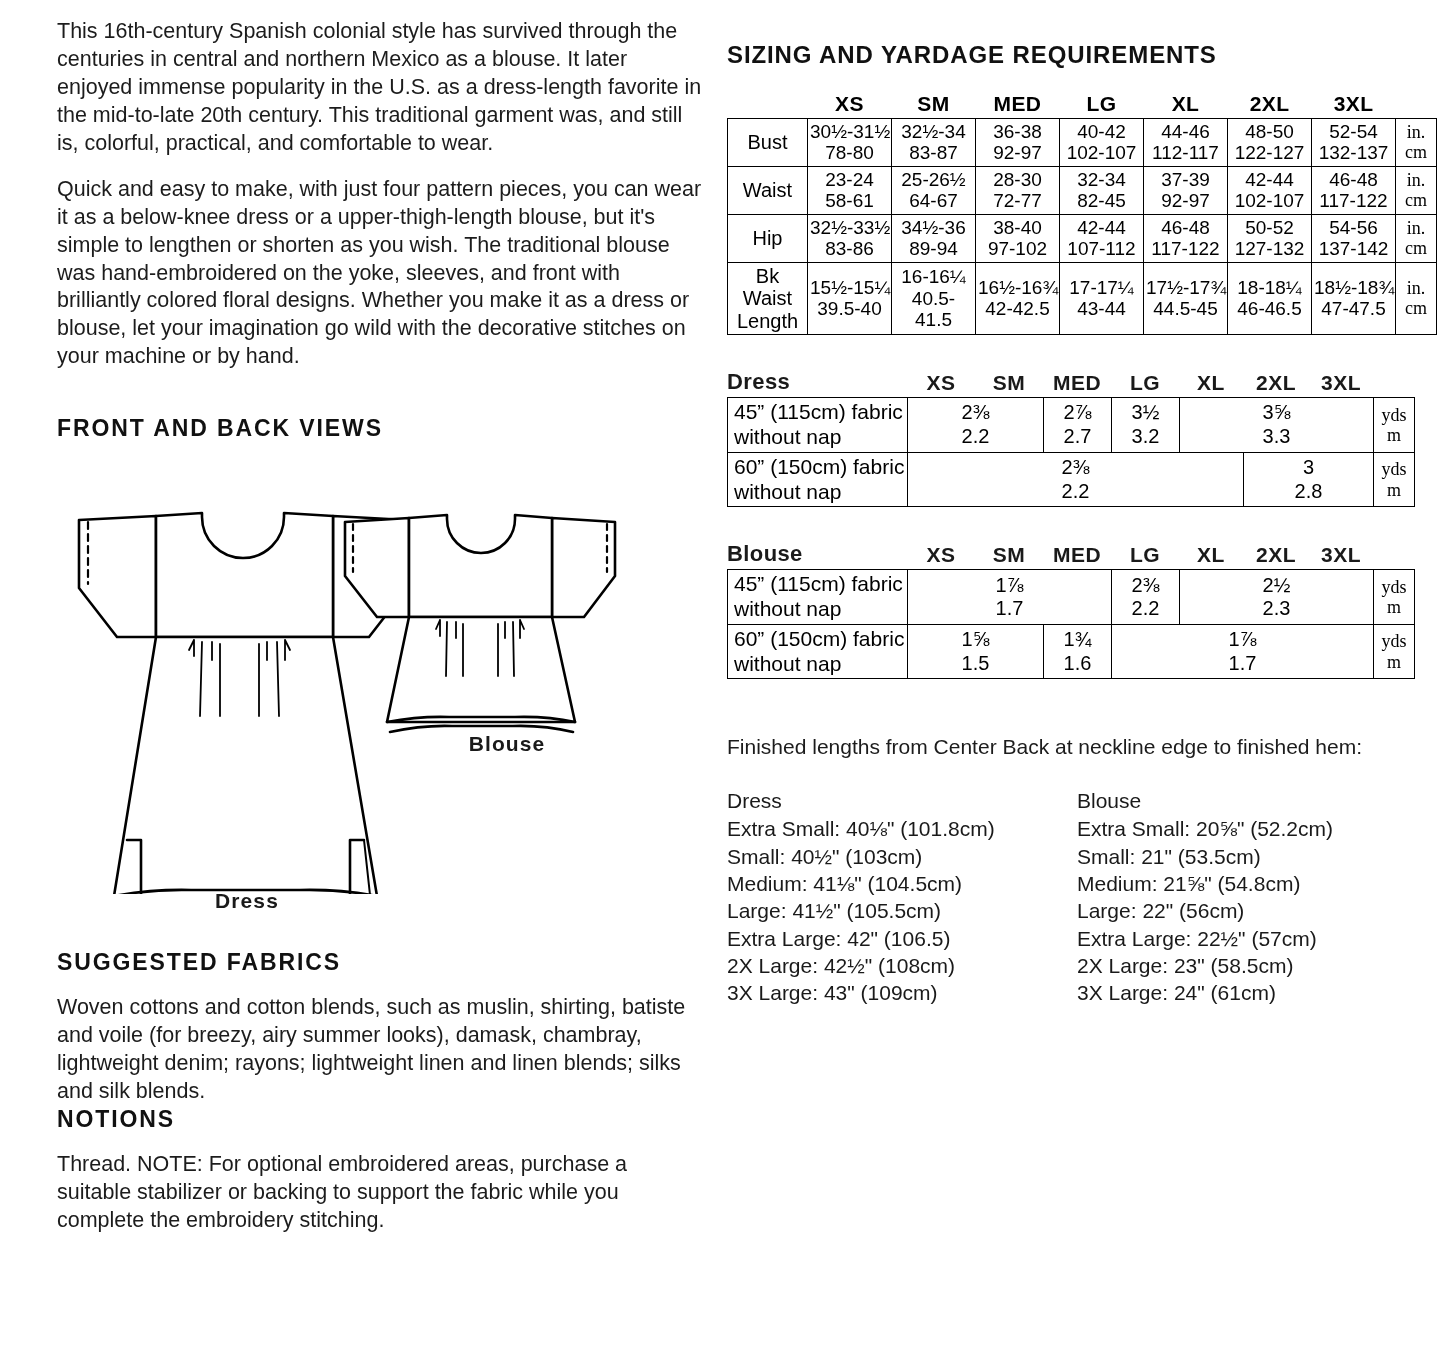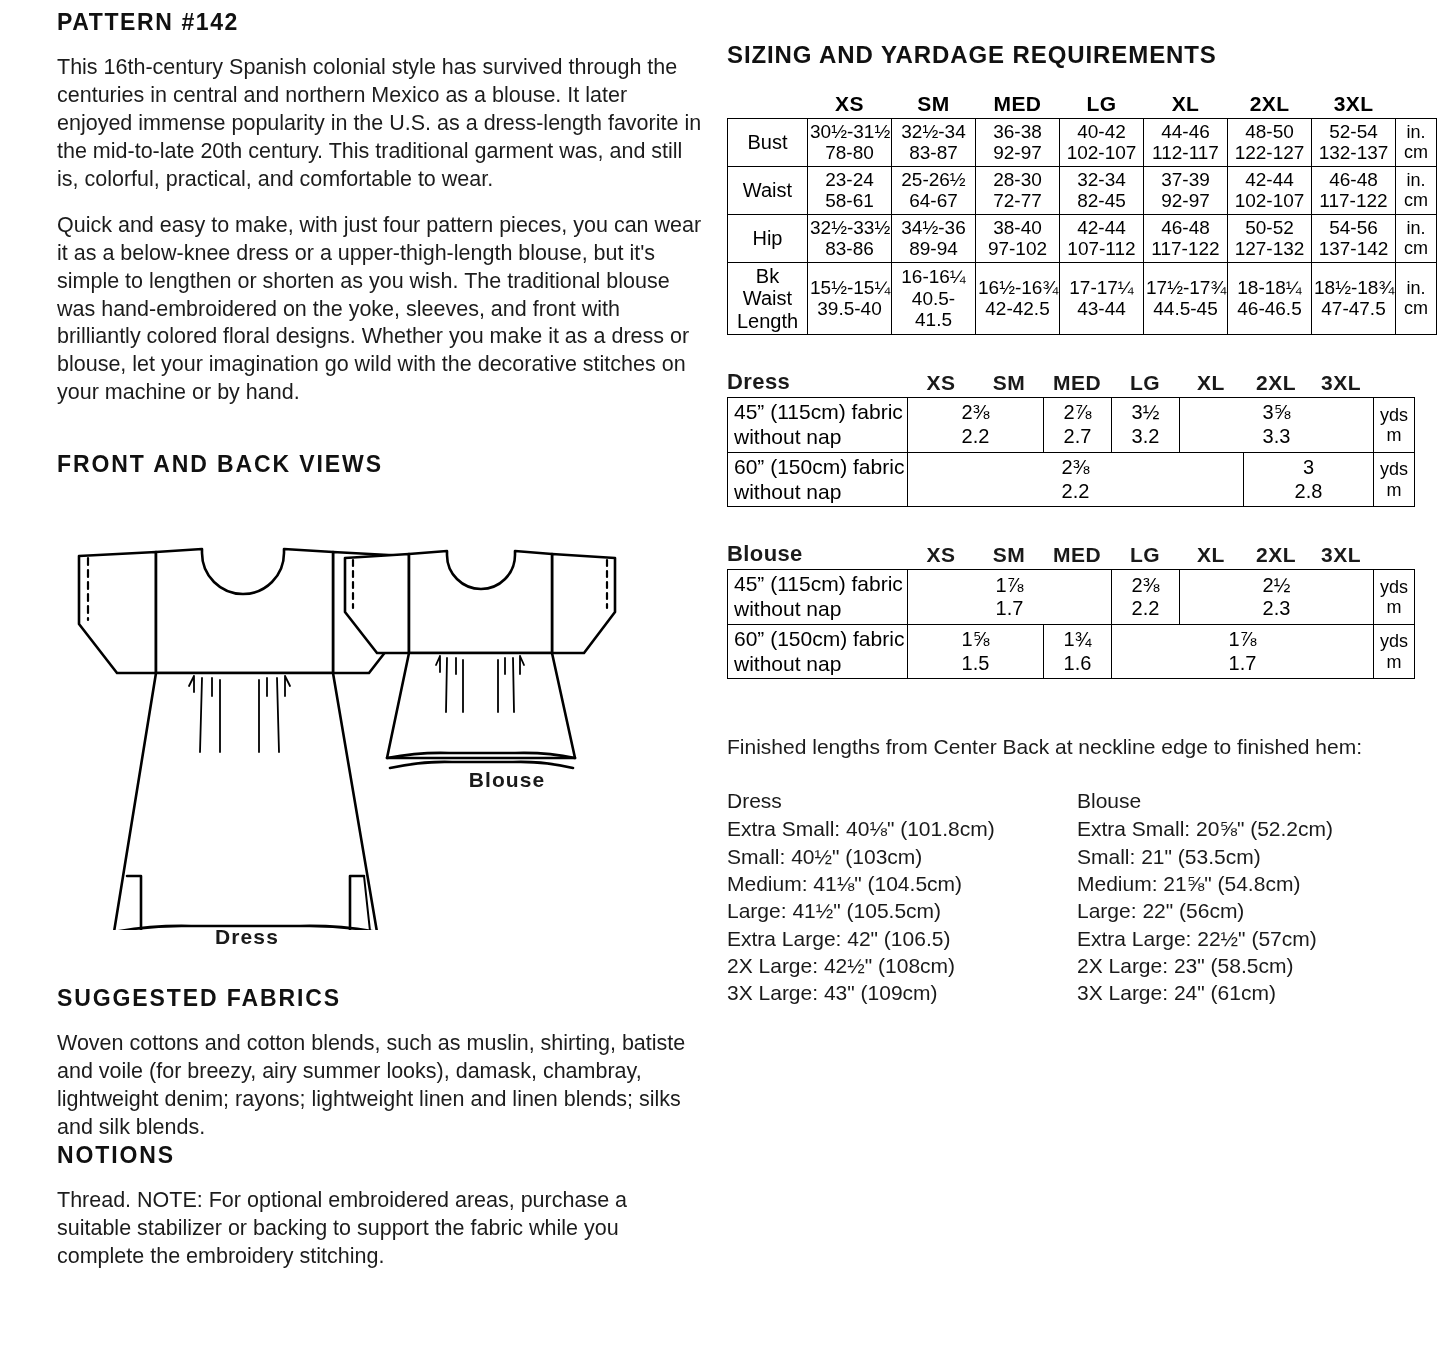--- a/index.html
+++ b/index.html
@@ -73,21 +73,21 @@
     line-height: 1.13;
   }
   .hdrow td {
     border: none !important;
     font-weight: bold;
     font-size: 21px;
     padding-bottom: 4px;
     letter-spacing: 0.4px;
   }
   .rowlabel { font-size: 20px; }
-  .unitcell { font-size: 18px; }
+  .unitcell { font-size: 18px; font-family: Liberation Serif, serif; }
 
   
   #sizing-table { width: 687px; margin-top: 21px; }
   table.yardage { width: 687px; }
   table.yardage td.fab {
     text-align: left;
     padding-left: 6px;
     font-size: 21px;
     line-height: 1.18;
   }
@@ -128,21 +128,20 @@
   #suggested-fabrics-head { margin-top: 30px; }
   #notions-head { }
 </style>
 </head>
 <body>
 
 <div class="page">
 
   <div class="col-left">
 
-    <div class="pattern-no">PATTERN #142</div>
 
 
     <div class="body-p">This 16th-century Spanish colonial style has survived through the centuries in central and northern Mexico as a blouse.  It later enjoyed immense popularity in the U.S. as a dress-length favorite in the mid-to-late 20th century.  This traditional garment was, and still is, colorful, practical, and comfortable to wear.</div>
 
     <div class="body-p">Quick and easy to make, with just four pattern pieces, you can wear it as a below-knee dress or a upper-thigh-length blouse, but it's simple to lengthen or shorten as you wish.  The traditional blouse was hand-embroidered on the yoke, sleeves, and front with brilliantly colored floral designs.  Whether you make it as a dress or blouse, let your imagination go wild with the decorative stitches on your machine or by hand.</div>
 
     <div class="sec-head" style="margin-top:44px;">FRONT AND BACK VIEWS</div>
 
     <div class="views-wrap">
 

